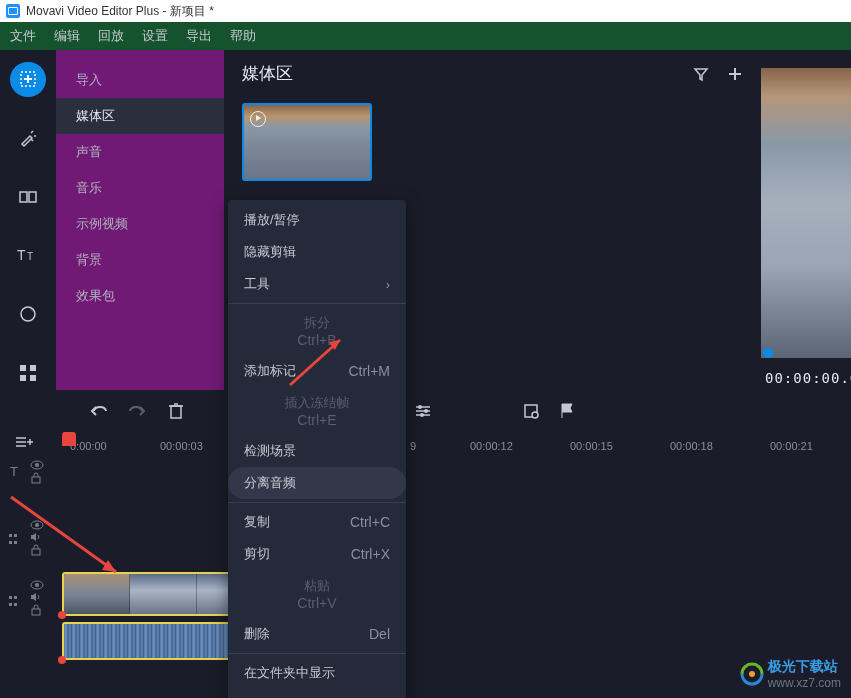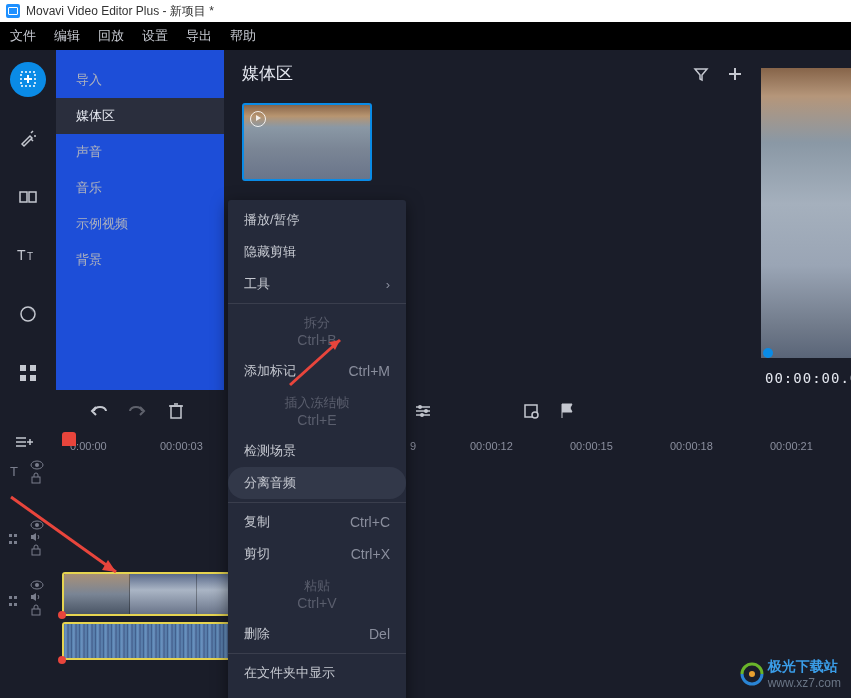--- a/index.html
+++ b/index.html
@@ -4,33 +4,33 @@
 <style>
 * { margin: 0; padding: 0; box-sizing: border-box; font-family: "Microsoft YaHei", sans-serif; }
 body { width: 851px; height: 698px; background: #1a1d29; color: #c5c8d0; overflow: hidden; position: relative; }
 
 
 .titlebar { height: 22px; background: #ffffff; display: flex; align-items: center; padding: 0 6px; color: #333; font-size: 12px; }
 .titlebar-icon { width: 14px; height: 14px; background: #1e90ff; border-radius: 2px; margin-right: 6px; display: flex; align-items: center; justify-content: center; }
 .titlebar-icon::before { content: ""; width: 8px; height: 6px; border: 1px solid white; border-radius: 1px; }
 
 
-.menubar { height: 28px; background: #000000; display: flex; align-items: center; padding: 0 10px; gap: 18px; font-size: 13px; color: #c5c8d0; }
+.menubar { height: 28px; background: #14532d; display: flex; align-items: center; padding: 0 10px; gap: 18px; font-size: 13px; color: #c5c8d0; }
 .menubar span { cursor: pointer; }
 
 
 .main { display: flex; height: 340px; background: #1a1d29; }
 
 
 .iconbar { width: 56px; background: #1a1d29; display: flex; flex-direction: column; align-items: center; padding-top: 12px; gap: 24px; }
 .iconbar-btn { width: 36px; height: 36px; display: flex; align-items: center; justify-content: center; color: #c5c8d0; cursor: pointer; }
 .iconbar-btn.active { background: #0a8be6; border-radius: 50%; color: white; }
 
 
-.sidebar { width: 168px; background: #1d4ed8; padding-top: 12px; }
+.sidebar { width: 168px; background: #701a75; padding-top: 12px; }
 .sidebar-item { padding: 9px 20px; font-size: 13px; color: #b0b3bd; cursor: pointer; }
 .sidebar-item.active { background: #2a2e3d; color: #e5e8f0; }
 
 
 .media-area { flex: 1; background: #1a1d29; padding: 12px 18px; position: relative; }
 .media-header { display: flex; align-items: center; justify-content: space-between; margin-bottom: 18px; }
 .media-title { font-size: 17px; font-weight: 500; color: #e5e8f0; }
 .media-actions { display: flex; gap: 18px; color: #c5c8d0; }
 .media-thumb { width: 130px; height: 78px; border: 2px solid #0a8be6; border-radius: 3px; background: linear-gradient(180deg, #87654a 0%, #b89570 15%, #8a98a5 30%, #7a8595 60%, #6a758a 100%); position: relative; }
 .media-thumb::before { content: ""; position: absolute; top: 6px; left: 6px; width: 14px; height: 14px; border: 1.5px solid rgba(255,255,255,0.85); border-radius: 50%; }
@@ -145,20 +145,21 @@
     </div>
   </div>
 
   <div class="sidebar">
     <div class="sidebar-item">导入</div>
     <div class="sidebar-item active">媒体区</div>
     <div class="sidebar-item">声音</div>
     <div class="sidebar-item">音乐</div>
     <div class="sidebar-item">示例视频</div>
     <div class="sidebar-item">背景</div>
+    <div class="sidebar-item">效果包</div>
   </div>
 
   <div class="media-area">
     <div class="media-header">
       <span class="media-title">媒体区</span>
       <div class="media-actions">
         <span>
             <svg width="16" height="16" viewBox="0 0 16 16">
               <path d="M2 3 L14 3 L9 9 L9 14 L7 13 L7 9 Z" fill="none" stroke="#c5c8d0" stroke-width="1.5"></path>
             </svg>

